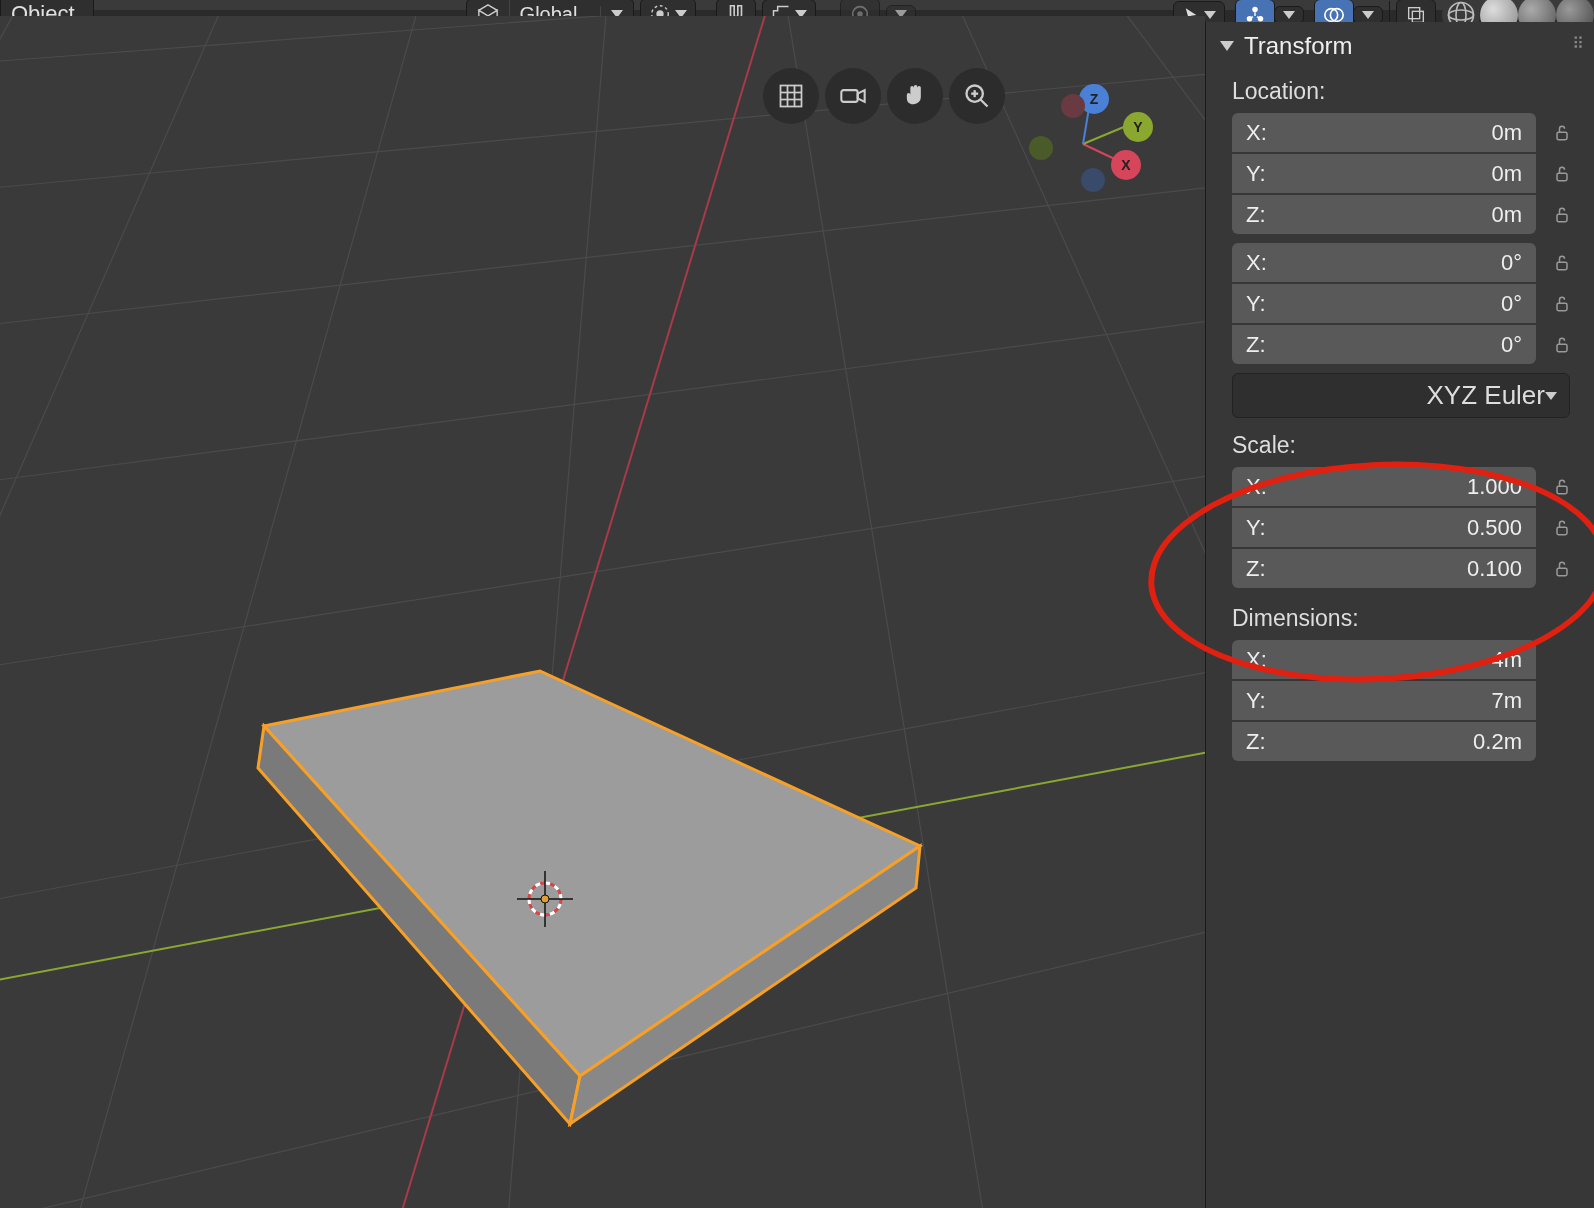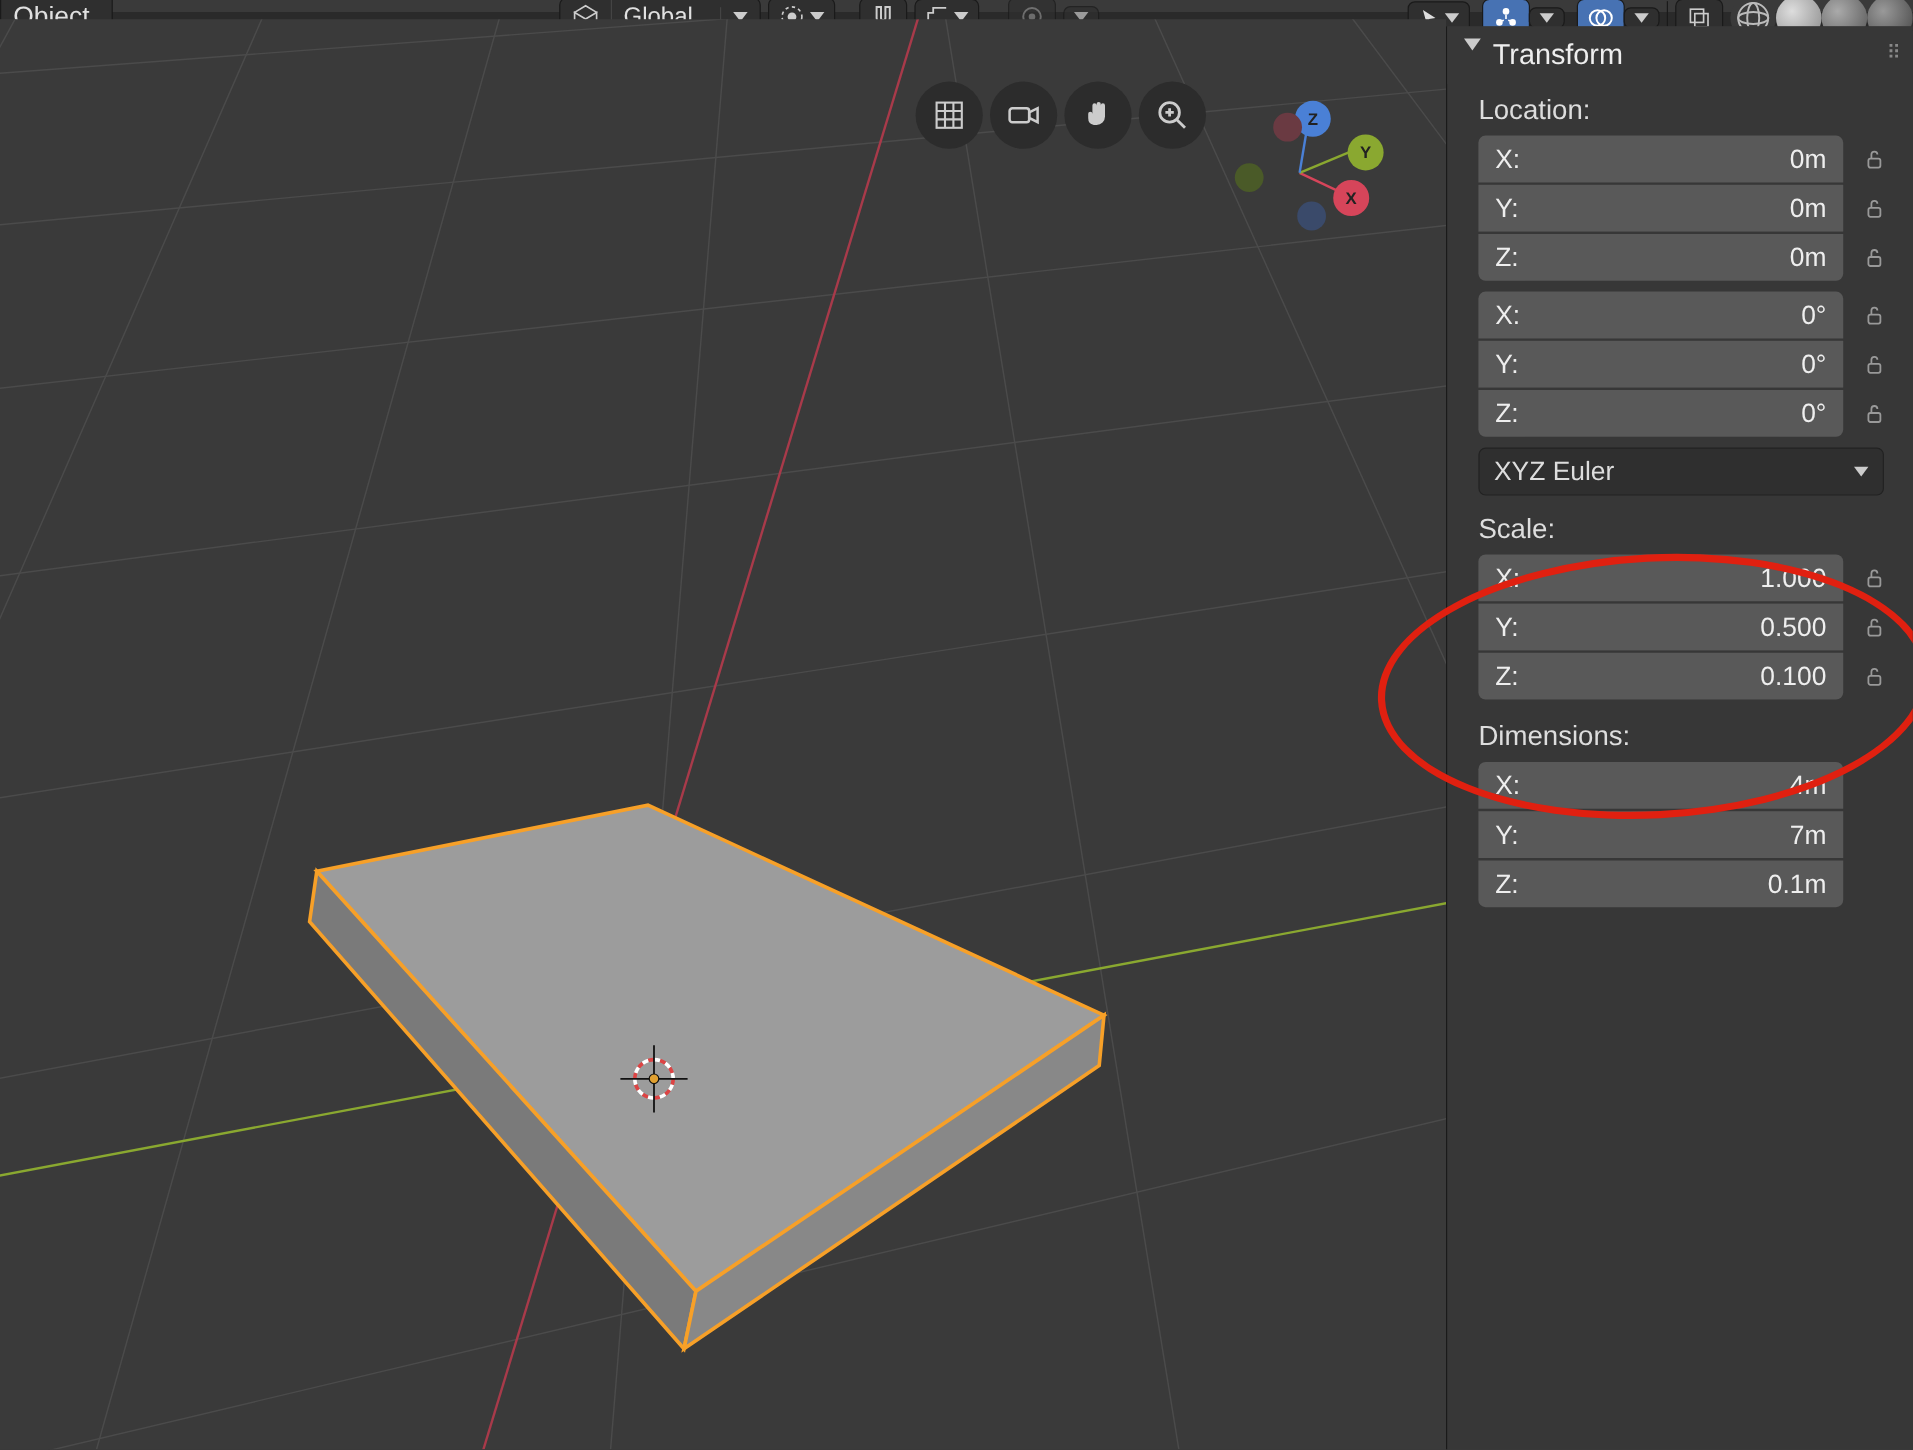--- a/index.html
+++ b/index.html
@@ -31,34 +31,34 @@
   
   .vp-pills { position: absolute; top: 52px; right: 200px; display: flex; gap: 6px; }
   .vp-pill { width: 56px; height: 56px; border-radius: 28px; background: #2c2c2c; display: flex; align-items: center; justify-content: center; color: #bbb; font-size: 24px; }
 
   
   .gizmo { position: absolute; top: 68px; right: 62px; width: 120px; height: 120px; }
   .gizmo-ball { position: absolute; width: 30px; height: 30px; border-radius: 50%; display: flex; align-items: center; justify-content: center; font-size: 14px; font-weight: 600; color: #222; }
 
   
   .npanel { position: absolute; top: 22px; right: 0; width: 389px; background: #373737; border-left: 1px solid #1a1a1a; height: 1186px; }
-  .npanel-header { display: flex; gap: 10px; padding: 10px 14px; background: #373737; }
+  .npanel-header { display: flex; align-items: center; gap: 10px; padding: 10px 14px; background: #373737; }
   .npanel-header .title { color: #eee; font-size: 24px; font-weight: 500; }
   .npanel-dots { position: absolute; right: 8px; top: 12px; color: #888; letter-spacing: 2px; }
   .section-label { padding: 8px 18px 8px 26px; color: #ddd; font-size: 23px; }
   .field-row { display: flex; align-items: center; padding: 0 18px 1px 26px; gap: 12px; }
   .field-input { flex: 1; background: #595959; border-radius: 6px; padding: 6px 14px; display: flex; justify-content: space-between; color: #eee; font-size: 22px; height: 39px; align-items: center; }
   .field-input .axis { font-weight: 400; }
   .field-input .val { font-weight: 400; }
   .lock-icon { width: 28px; color: #999; display: flex; align-items: center; justify-content: center; font-size: 18px; }
   .field-group { display: flex; flex-direction: column; gap: 1px; margin-bottom: 8px; }
   .field-group .field-row:first-child .field-input { border-radius: 6px 6px 0 0; }
   .field-group .field-row:nth-child(2) .field-input { border-radius: 0; }
   .field-group .field-row:last-child .field-input { border-radius: 0 0 6px 6px; }
-  .rot-order { margin: 4px 24px 6px 26px; background: #2f2f2f; border: 1px solid #222; border-radius: 6px; padding: 6px 12px; color: #ddd; font-size: 22px; display: flex; justify-content: space-between; align-items: center; }
+  .rot-order { margin: 4px 24px 6px 26px; background: #2f2f2f; border: 1px solid #222; border-radius: 6px; padding: 6px 12px; color: #ddd; font-size: 26px; display: flex; justify-content: flex-end; align-items: center; }
 
   
   .anno-ellipse { position: absolute; border: 6px solid #e02010; border-radius: 50%; pointer-events: none; }
 
   
   .chev { width: 0; height: 0; border-left: 6px solid transparent; border-right: 6px solid transparent; border-top: 8px solid #ccc; }
   .tri-down { width: 0; height: 0; border-left: 7px solid transparent; border-right: 7px solid transparent; border-top: 10px solid #ccc; display: inline-block; }
 
   svg { display: block; }
 </style>
@@ -397,19 +397,19 @@
     </div>
     <div class="field-row">
       <div class="field-input" style="margin-right:40px">
         <span class="axis">Y:</span>
         <span class="val">7m</span>
       </div>
     </div>
     <div class="field-row">
       <div class="field-input" style="margin-right:40px">
         <span class="axis">Z:</span>
-        <span class="val">0.1m</span>
+        <span class="val">0.2m</span>
       </div>
     </div>
   </div>
 </div>
 
 <div class="anno-ellipse" style="left:1148px; top:462px; width:460px; height:220px; transform: rotate(-3deg);"></div>
 
 </body></html>

